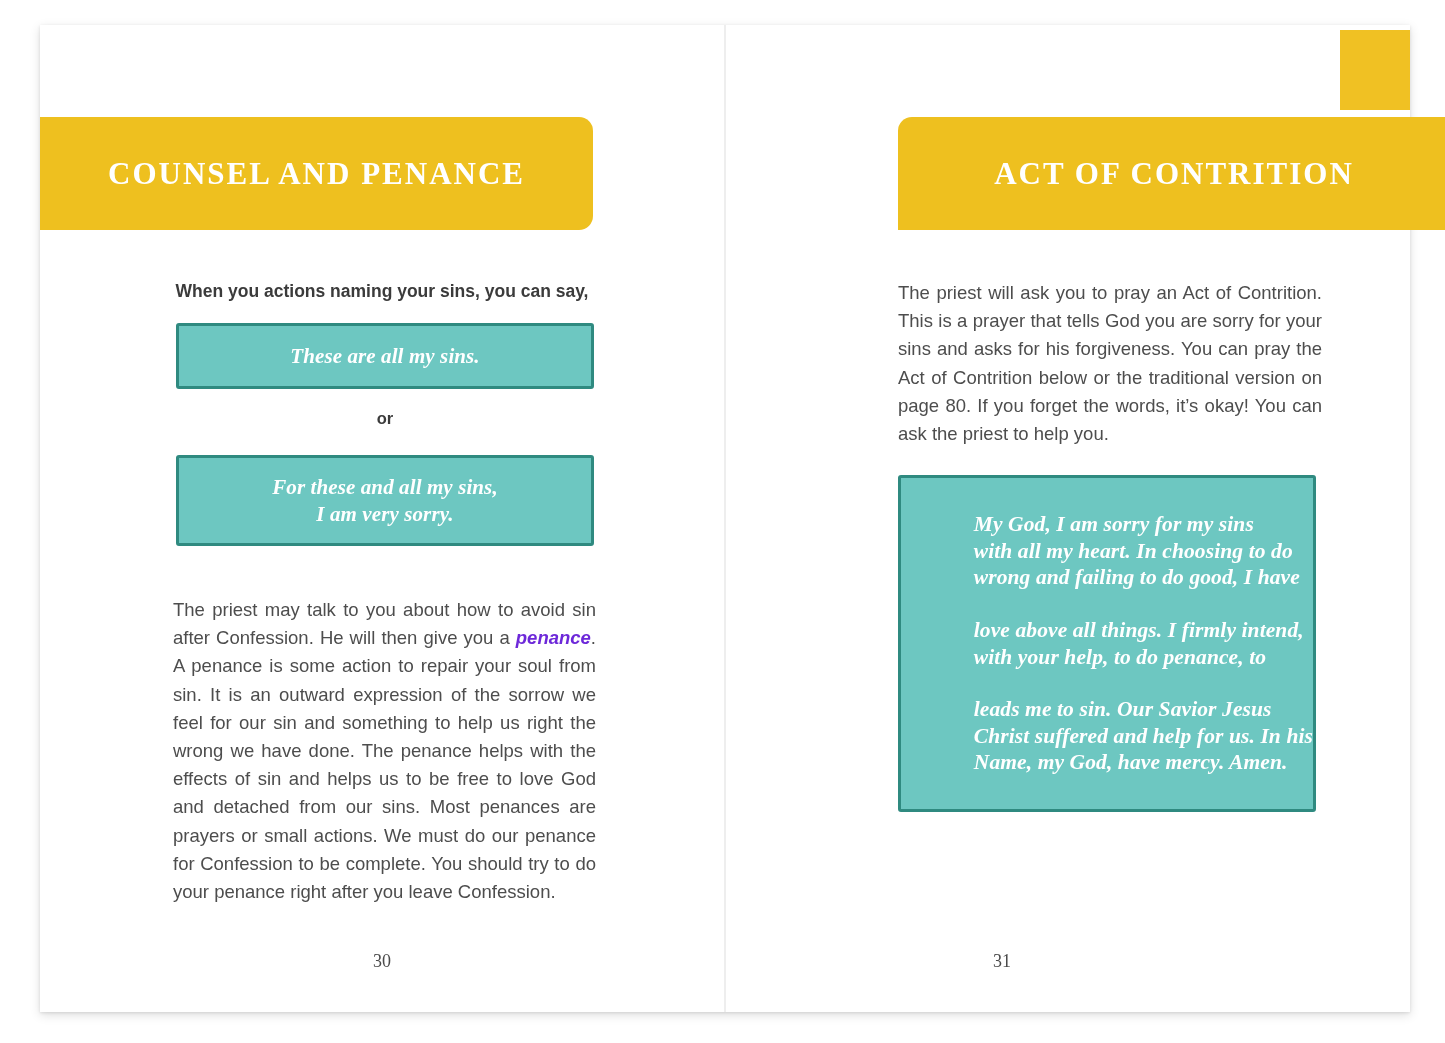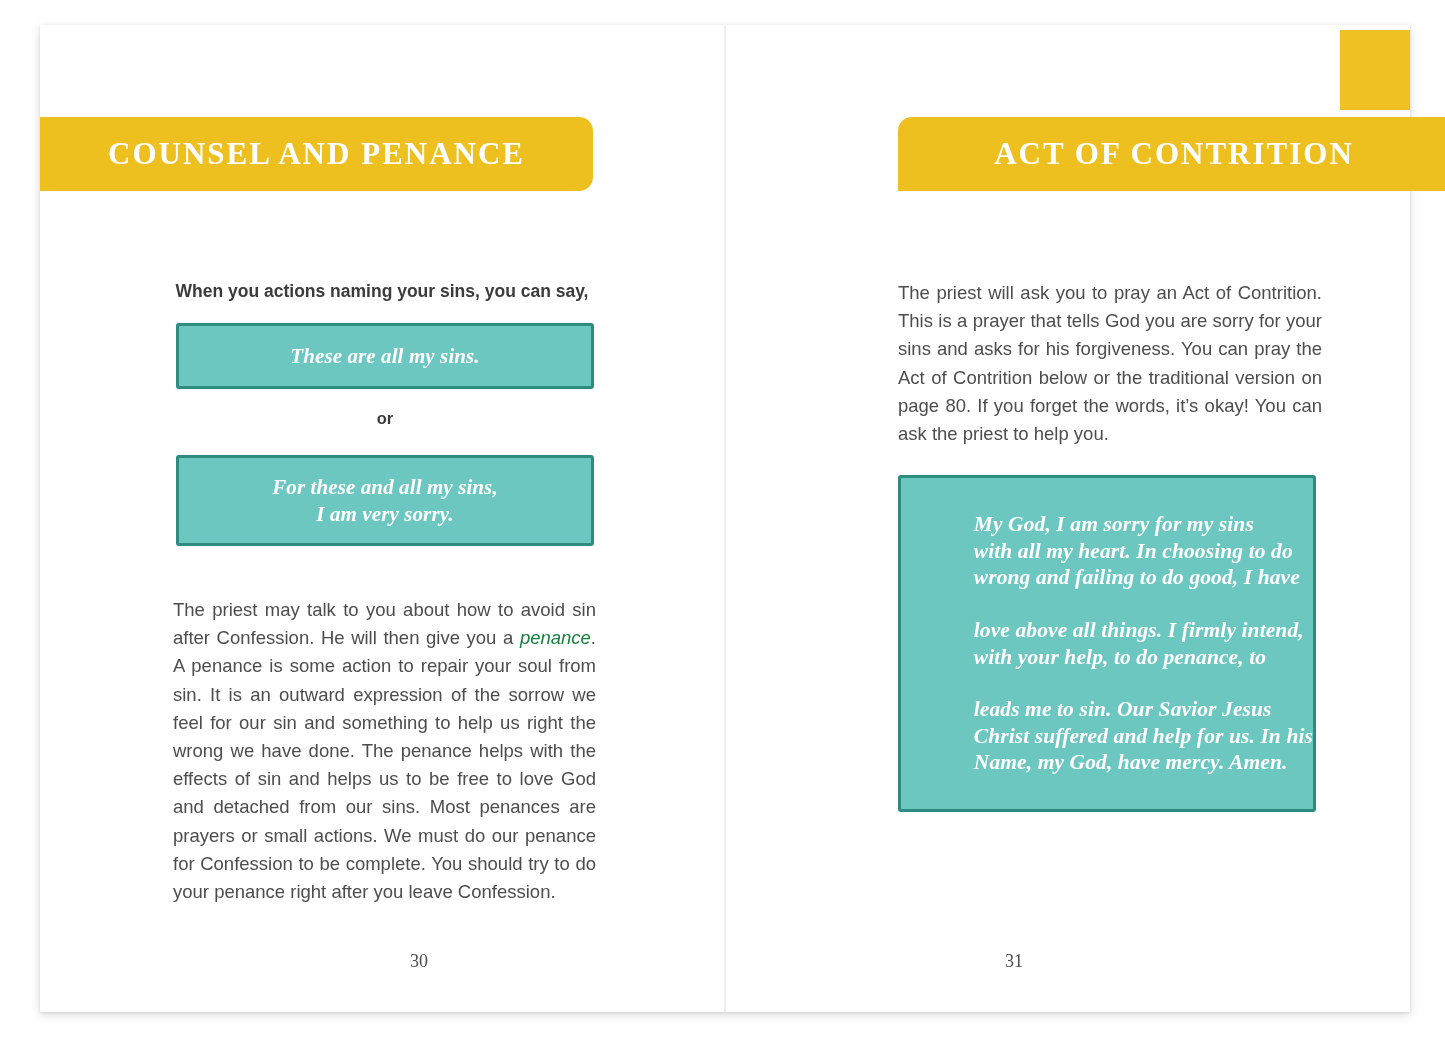--- a/index.html
+++ b/index.html
@@ -50,21 +50,21 @@
     top: 5px;
     width: 70px;
     height: 80px;
     background: #f0c123;
     z-index: 3;
   }
 
   
   .banner {
     position: absolute;
-    height: 74px;
+    height: 113px;
     background: #eec01f;
     display: flex;
     align-items: center;
     justify-content: center;
   }
   .banner-left {
     left: 0px;
     top: 92px;
     width: 553px;
     border-top-right-radius: 14px;
@@ -98,22 +98,22 @@
   .body-text {
     position: absolute;
     font-size: 18.5px;
     line-height: 28.2px;
     color: #4d4d4d;
     text-align: left;
   }
   .body-text.justified { text-align: justify; }
 
   .hl-term {
-    color: #15803d;
-    font-weight: normal;
+    color: #6d28d9;
+    font-weight: bold;
     font-style: italic;
   }
 
   
   .teal-box {
     position: absolute;
     background: #6dc7c1;
     border: 3px solid #2f8a80;
     border-radius: 3px;
     box-sizing: border-box;
@@ -182,21 +182,21 @@
       <span class="teal-text">
         <span>For these and all my sins,</span><br>
         <span>I am very sorry.</span>
       </span>
     </div>
 
     <div class="body-text justified" style="left: 133px; top: 571px; width: 423px;">
       <span>The priest may talk to you about how to avoid sin after Confession. He will then give you a </span><span class="hl-term">penance</span><span>. A penance is some action to repair your soul from sin. It is an outward expression of the sorrow we feel for our sin and something to help us right the wrong we have done. The penance helps with the effects of sin and helps us to be free to love God and detached from our sins. Most penances are prayers or small actions. We must do our penance for Confession to be complete. You should try to do your penance right after you leave Confession.</span>
     </div>
 
-    <div class="folio" style="left: 0px; width: 684px; padding-left: 37px;">30</div>
+    <div class="folio" style="left: 0px; width: 684px;">30</div>
   </div>
 
   <div class="page page-right">
 
     <div class="banner banner-right">
       <span class="banner-title">Act of Contrition</span>
     </div>
 
     <div class="body-text justified" style="left: 172px; top: 254px; width: 424px;">The priest will ask you to pray an Act of Contrition. This is a prayer that tells God you are sorry for your sins and asks for his forgiveness. You can pray the Act of Contrition below or the traditional version on page 80. If you forget the words, it’s okay! You can ask the priest to help you.</div>
 
@@ -208,16 +208,16 @@
         <br>
         <span>love above all things. I firmly intend,</span><br>
         <span>with your help, to do penance, to</span><br>
         <br>
         <span>leads me to sin. Our Savior Jesus</span><br>
         <span>Christ suffered and help for us. In his</span><br>
         <span>Name, my God, have mercy. Amen.</span>
       </div>
     </div>
 
-    <div class="folio" style="left: 16px; width: 544px;">31</div>
+    <div class="folio" style="left: 4px; width: 544px;">31</div>
   </div>
 
 </div>
 
 </body></html>

